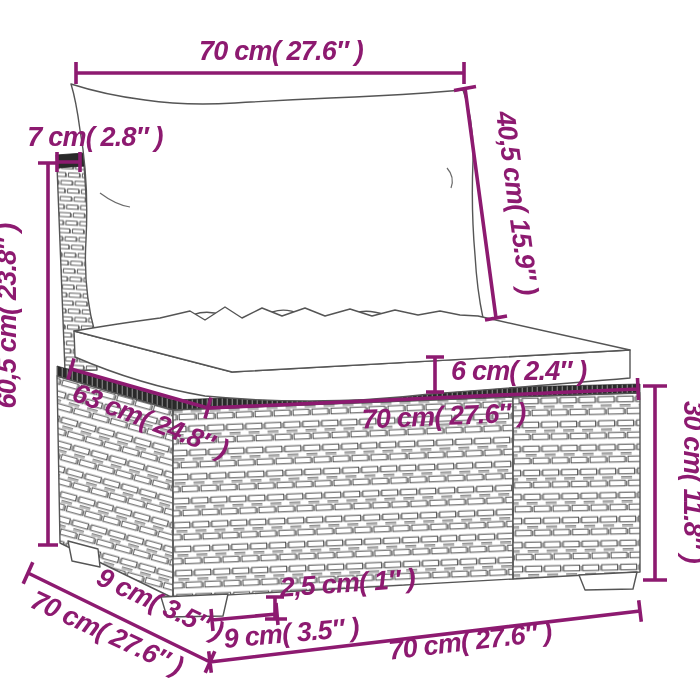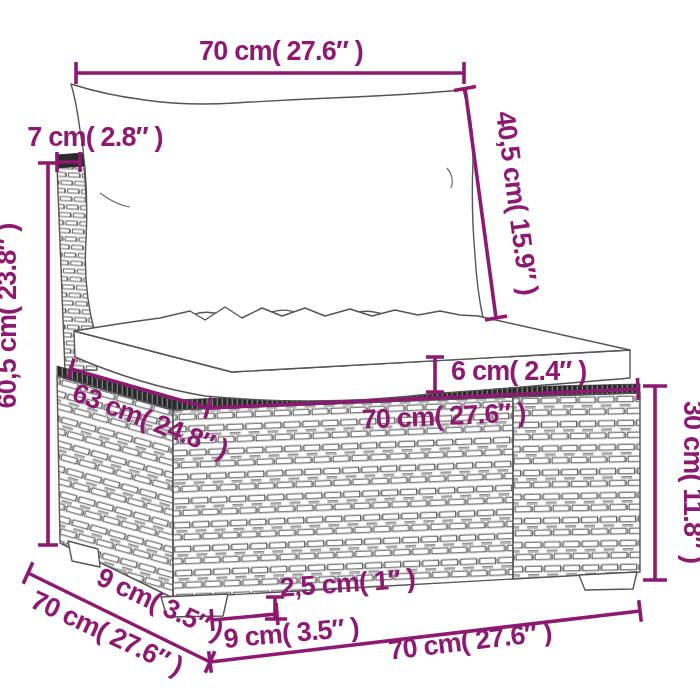--- a/index.html
+++ b/index.html
@@ -1,19 +1,19 @@
 <!DOCTYPE html>
 <html style="--accent: #8d1a70; --ink: #555555;"><head>
 <meta charset="utf-8">
 <style>
   :root { --accent:#8d1a70; --ink:#555; }
   html,body { margin:0; padding:0; background:#fff; }
   #stage {
     position:relative; width:700px; height:700px; background:#ffffff;
-    font-family:"Liberation Sans", sans-serif; overflow:hidden;
+    font-family:"Liberation Sans", sans-serif; overflow:hidden;font-style:italic;
   }
   svg { display:block; }
   .dim-line { stroke:var(--accent); stroke-width:3.6; fill:none; stroke-linecap:butt; }
   .dim-label {
     fill:var(--accent); font-family:"Liberation Sans", sans-serif;
     font-size:27px; font-weight:700; letter-spacing:-0.8px;
   }
   .art { stroke:var(--ink); stroke-width:1.4; stroke-linejoin:round; }
   .crease { stroke:#6a6a6a; stroke-width:1.2; fill:none; }
 </style>

